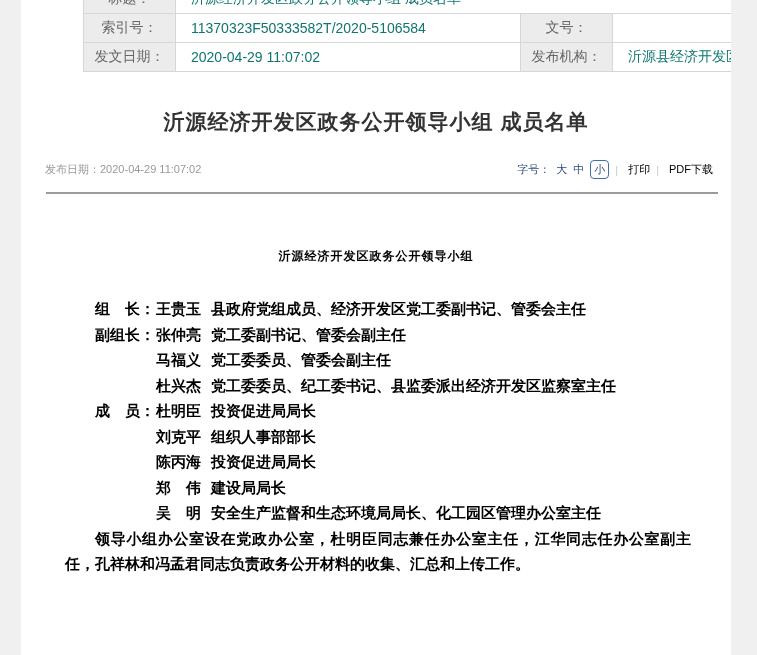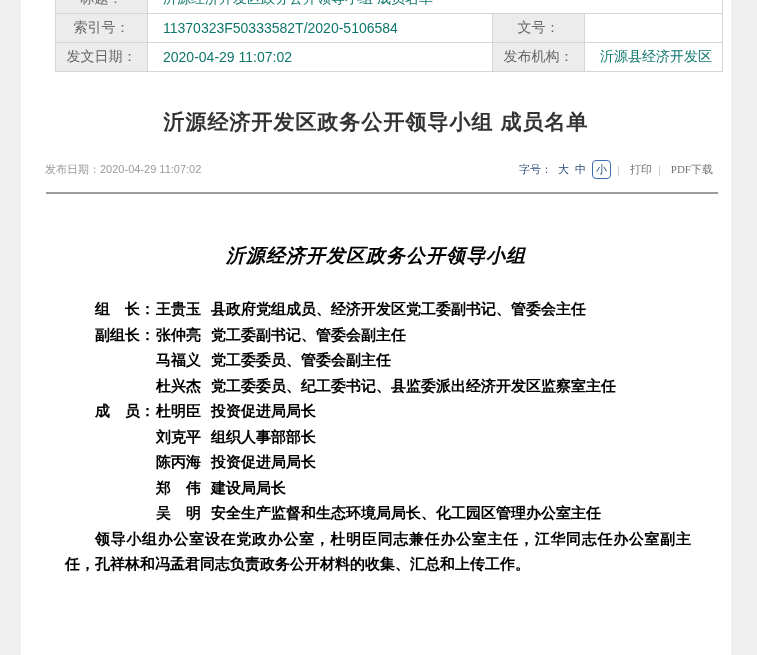--- a/index.html
+++ b/index.html
@@ -9,21 +9,21 @@
     font-family:"Liberation Sans","DejaVu Sans",sans-serif;
   }
   .page {
     position:relative;
     margin-left:21px;
     width:710px;
     height:655px;
     background:#ffffff;
   }
   
-  .meta-wrap { overflow:hidden; padding-left:34px; }
+  .meta-wrap { overflow:hidden; padding-left:34px;margin-left:28px; }
   table.meta {
     border-collapse:collapse;
     width:667px;
     margin-top:-16px;
     table-layout:fixed;
   }
   table.meta td {
     border:1px solid #d6d6d6;
     height:29px;
     font-size:14px;
@@ -63,35 +63,35 @@
   .controls { display:flex; align-items:center; color:#2b4a7b; }
   .controls span { margin-left:6px; }
   .fs-btn { cursor:pointer; }
   .fs-btn.active {
     border:1px solid #3e6db5;
     border-radius:4px;
     padding:1px 3px;
     color:#2b4a7b;
   }
   .pipe { color:#c9c9c9; margin:0 4px; }
-  .link-btn { color:#737373; cursor:pointer;font-family:Liberation Serif, serif; }
+  .link-btn { color:#000000; cursor:pointer; }
   .separator {
     margin:13px 0 0 25px;
     width:672px;
     border-top:2px solid #9c9c9c;
   }
 
   
   .doc {
     margin-top:47px;
     font-size:15px;
     font-weight:bold;
     color:#000;
   }
-  .doc-title { text-align:center; font-size:19px; line-height:30px; letter-spacing:1px;font-style:italic; }
+  .doc-title { text-align:center; font-size:12px; line-height:30px; letter-spacing:1px; }
   .member-list { margin:25px 30px 0 74px; }
   .member-line { line-height:25.5px; white-space:nowrap; }
   .mrole { display:inline-block; width:61px; white-space:pre; }
   .mname { display:inline-block; min-width:46px; margin-right:9px; white-space:pre; }
   .closing {
     margin:0 40px 0 44px;
     text-indent:2em;
     line-height:25.5px;
     text-align:justify;
   }

